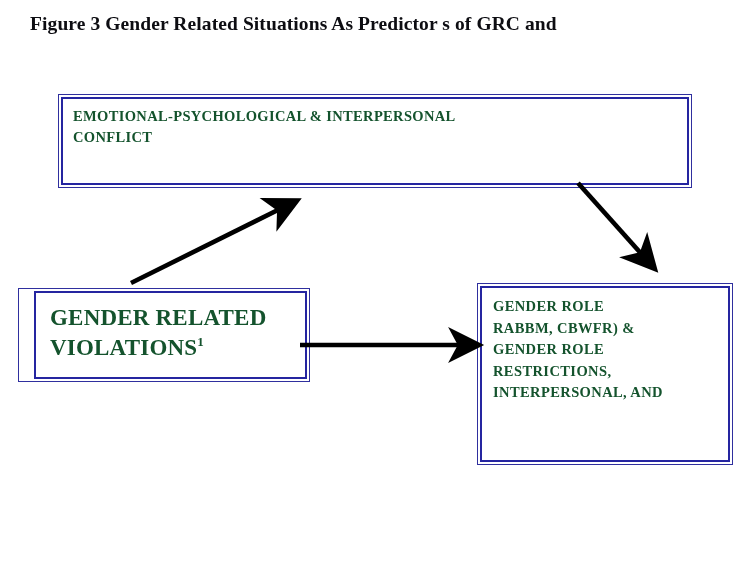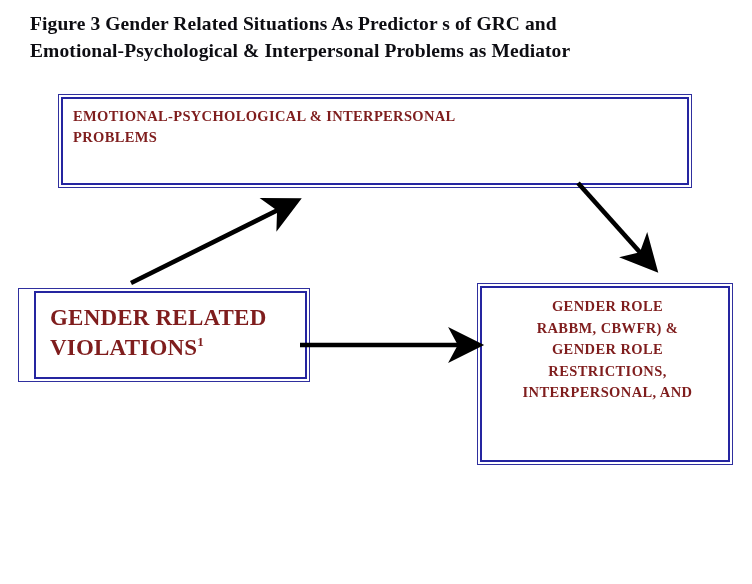--- a/index.html
+++ b/index.html
@@ -55,21 +55,21 @@
     height: 100%;
     border: 2px solid #2525a0;
     background: #ffffff;
     position: relative;
   }
   .dbl-box .boxtext {
     position: absolute;
     left: 10px;
     top: 7px;
     right: 6px;
-    color: #7f1d1d;
+    color: #14532d;
   }
 
   
   #box-emotional {
     left: 58px;
     top: 94px;
     width: 634px;
     height: 94px;
   }
   #box-emotional .boxtext {
@@ -104,21 +104,20 @@
     vertical-align: super;
     line-height: 0;
   }
 
   
   #box-grc {
     left: 477px;
     top: 283px;
     width: 256px;
     height: 182px;
-    text-align: center;
   }
   #box-grc .boxtext {
     left: 11px;
     top: 8px;
     font-family: "Liberation Serif", "DejaVu Serif", serif;
     font-weight: bold;
     font-size: 14.5px;
     line-height: 21.5px;
     letter-spacing: 0.4px;
   }
@@ -167,28 +166,27 @@
     pointer-events: none;
   }
 </style>
 </head>
 <body>
 
 <div id="figure-root">
 
   <div class="fig-title">
     <span class="tline">Figure 3 Gender Related Situations As Predictor  s of GRC and</span>
-    <span class="tline">Emotional-Psychological  &amp; Interpersonal  Problems  as Mediator</span>
   </div>
 
   <div class="dbl-box" id="box-emotional">
     <div class="inner">
       <div class="boxtext">
         <span class="bline">EMOTIONAL-PSYCHOLOGICAL  &amp; INTERPERSONAL</span>
-        <span class="bline">PROBLEMS</span>
+        <span class="bline">CONFLICT</span>
       </div>
     </div>
   </div>
 
   <div class="dbl-box" id="box-grs">
     <div class="inner">
       <div class="boxtext">
         <span class="bline">GENDER RELATED</span>
         <span class="bline"><span>VIOLATIONS</span><sup>1</sup></span>
       </div>

